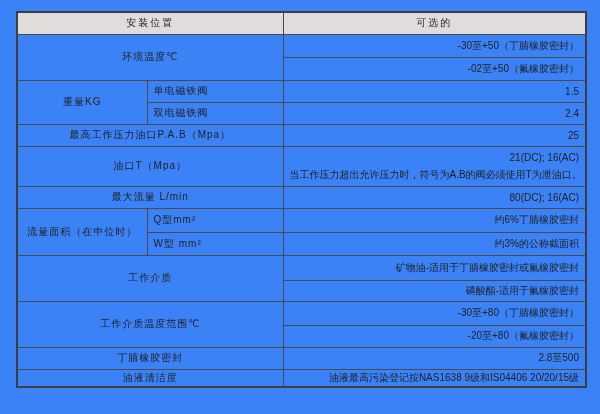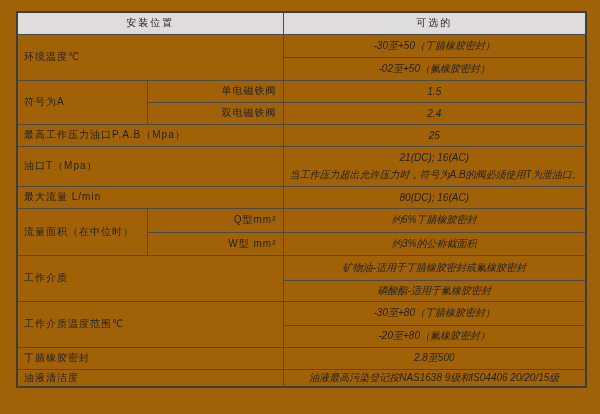--- a/index.html
+++ b/index.html
@@ -7,21 +7,21 @@
     padding: 0;
     width: 600px;
     height: 414px;
     background: #fdfdfc;
     font-family: "Liberation Sans", "DejaVu Sans", sans-serif;
   }
   .page {
     position: relative;
     width: 600px;
     height: 414px;
-    background: #a16207;
+    background: #3b82f6;
     overflow: hidden;
   }
   table.spec {
     position: absolute;
     left: 16px;
     top: 11px;
     width: 569px;
     border-collapse: collapse;
     table-layout: fixed;
     border: 2px solid #3e3e3e;
@@ -35,31 +35,30 @@
     vertical-align: middle;
   }
   td.hdr {
     background: #dedddb;
     text-align: center;
     font-size: 11px;
     letter-spacing: 2px;
     color: #1d1d1d;
   }
   td.lbl {
+    text-align: center;
+    letter-spacing: 1px;
+  }
+  td.sub {
     text-align: left;
     letter-spacing: 1px;
   }
-  td.sub {
+  td.val {
     text-align: right;
-    letter-spacing: 1px;
-  }
-  td.val {
-    text-align: center;
     padding-left: 10px;
-    font-style: italic;
   }
   td.val .line {
     line-height: 1.7;
     white-space: nowrap;
   }
 </style>
 </head>
 <body>
 
 <div class="page">
@@ -78,21 +77,21 @@
 
     <tr style="height:23px">
       <td class="lbl" colspan="2" rowspan="2">环境温度℃</td>
       <td class="val">-30至+50（丁腈橡胶密封）</td>
     </tr>
     <tr style="height:23px">
       <td class="val">-02至+50（氟橡胶密封）</td>
     </tr>
 
     <tr style="height:22px">
-      <td class="lbl" rowspan="2">符号为A</td>
+      <td class="lbl" rowspan="2">重量KG</td>
       <td class="sub">单电磁铁阀</td>
       <td class="val">1.5</td>
     </tr>
     <tr style="height:22px">
       <td class="sub">双电磁铁阀</td>
       <td class="val">2.4</td>
     </tr>
 
     <tr style="height:22px">
       <td class="lbl" colspan="2">最高工作压力油口P.A.B（Mpa）</td>

